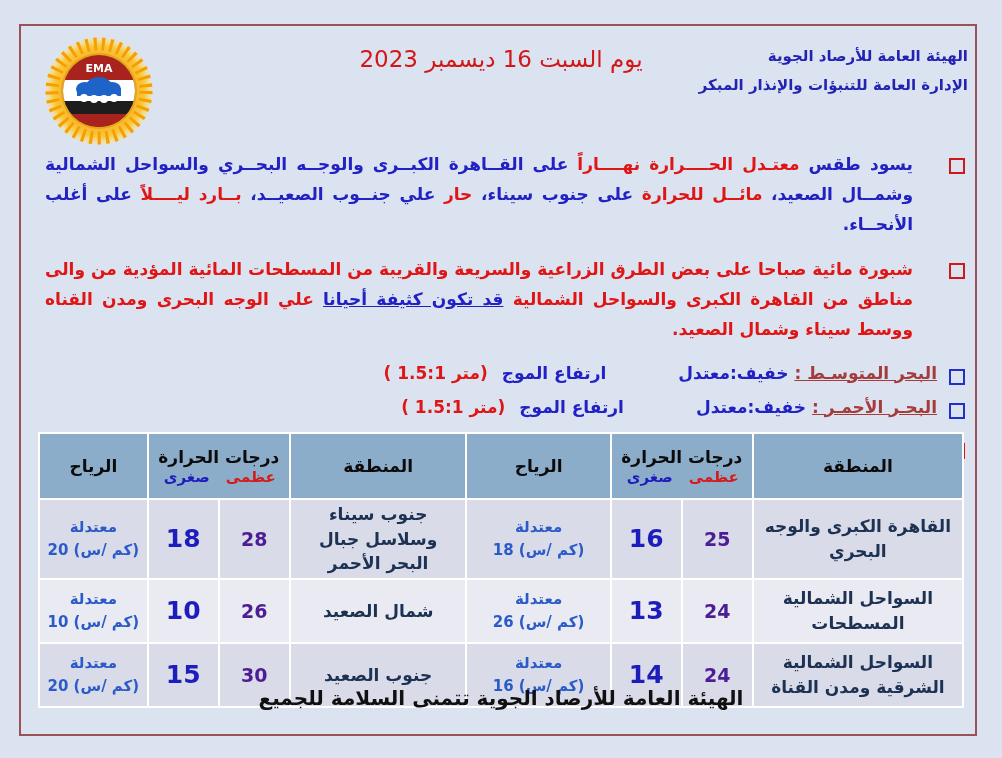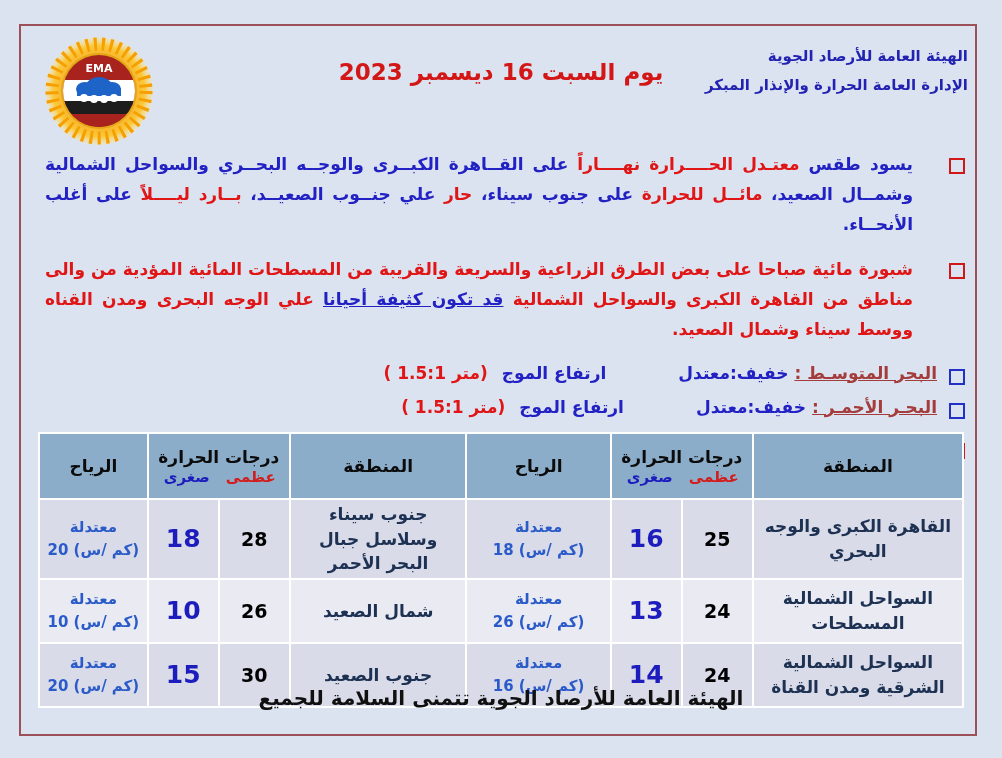--- a/index.html
+++ b/index.html
@@ -18,21 +18,21 @@
   }
   
   .logo{position:absolute;left:44px;top:36px;width:110px;height:110px;}
   .org{
     position:absolute;right:34px;top:42px;width:292px;
     text-align:right;color:#2323b2;font-weight:bold;
     font-size:15px;line-height:1.9;
   }
   .titleblock{position:absolute;left:0;right:0;top:46px;text-align:center;}
   .doc-title{font-size:25px;font-weight:bold;color:#141414;}
-  .doc-date{font-size:23px;font-weight:bold;color:#d31717;margin-top:13px;}
+  .doc-date{font-size:23px;font-weight:normal;color:#d31717;}
   
   .content{position:absolute;top:150px;left:45px;right:37px;}
   .para{display:flex;align-items:flex-start;margin:0 0 16px 0;gap:24px;}
   .para .text{
     flex:1;font-size:17px;font-weight:bold;line-height:1.75;
     text-align:justify;
   }
   .sq{
     width:12px;height:12px;border:2px solid #d01818;
     margin-top:8px;margin-left:12px;flex:0 0 auto;background:transparent;
@@ -64,21 +64,21 @@
   .t-sub{display:flex;font-size:15px;margin-top:1px;}
   .t-sub span{flex:1;text-align:center;}
   .t-sub .mx{color:#d31c1c;}
   .t-sub .mn{color:#1d1dbe;}
   table.wx td{
     height:58px;text-align:center;vertical-align:middle;
     background:#d9dbe8;padding:2px 5px;
   }
   table.wx tr.alt td{background:#e9eaf2;}
   td.region{color:#1d3153;font-size:17px;font-weight:bold;line-height:1.45;}
-  td.max{color:#000000;font-size:19px;font-weight:bold;}
+  td.max{color:#4c1d95;font-size:19px;font-weight:bold;}
   td.min{color:#1d1dbe;font-size:25px;font-weight:bold;}
   td.wind{color:#2a5bc8;font-size:15px;font-weight:bold;line-height:1.55;}
   td.wind .speed{direction:ltr;unicode-bidi:isolate;}
   
   .footer{
     position:absolute;top:686px;left:38px;width:926px;text-align:center;
     font-size:20px;font-weight:bold;color:#101010;
   }
 </style>
 </head>
@@ -119,21 +119,21 @@
           <circle cx="60" cy="63" r="4"></circle>
           <circle cx="70" cy="62" r="4"></circle>
         </g>
         <text x="55" y="36" text-anchor="middle" font-size="11" font-weight="bold" fill="#ffffff" font-family="DejaVu Sans, sans-serif">EMA</text>
       </g>
     </svg>
   </div>
 
   <div class="org">
     <div>الهيئة العامة للأرصاد الجوية</div>
-    <div>الإدارة العامة الحرارة والإنذار المبكر</div>
+    <div>الإدارة العامة للتنبؤات والإنذار المبكر</div>
   </div>
 
   <div class="titleblock">
     <div class="doc-date">يوم السبت 16 ديسمبر 2023</div>
   </div>
 
   <div class="content">
 
     <div class="para">
       <span class="sq"></span>

